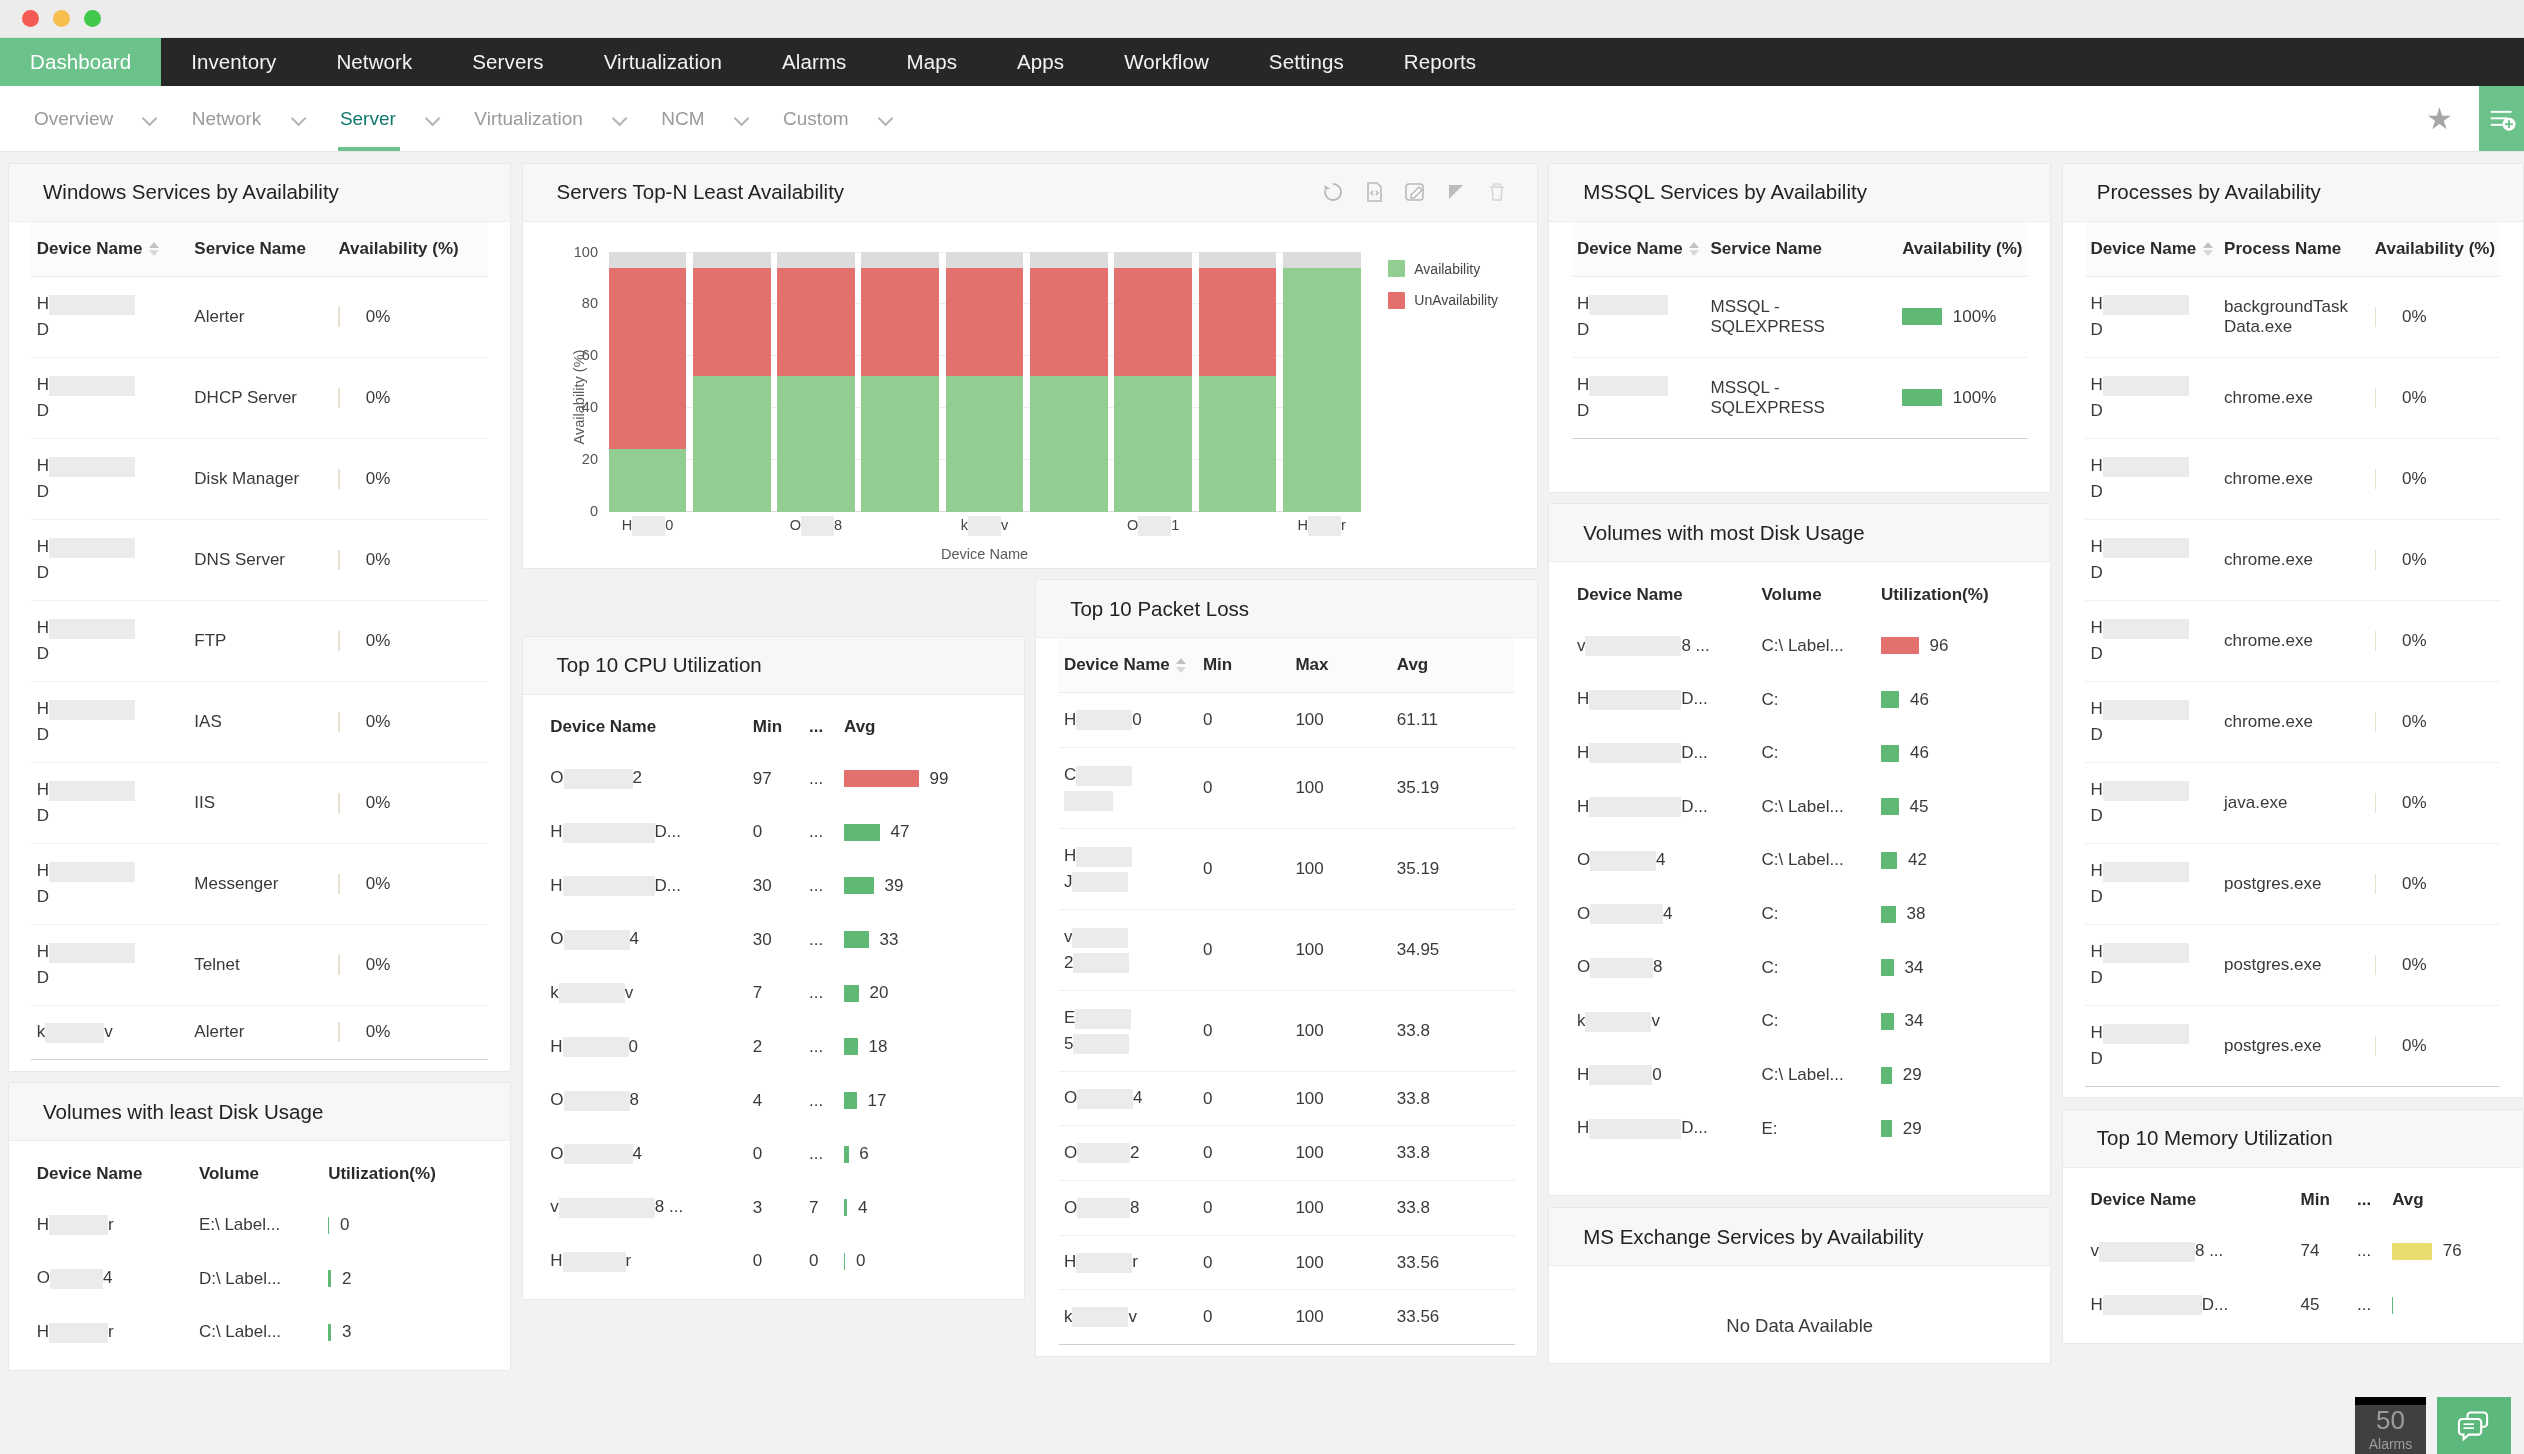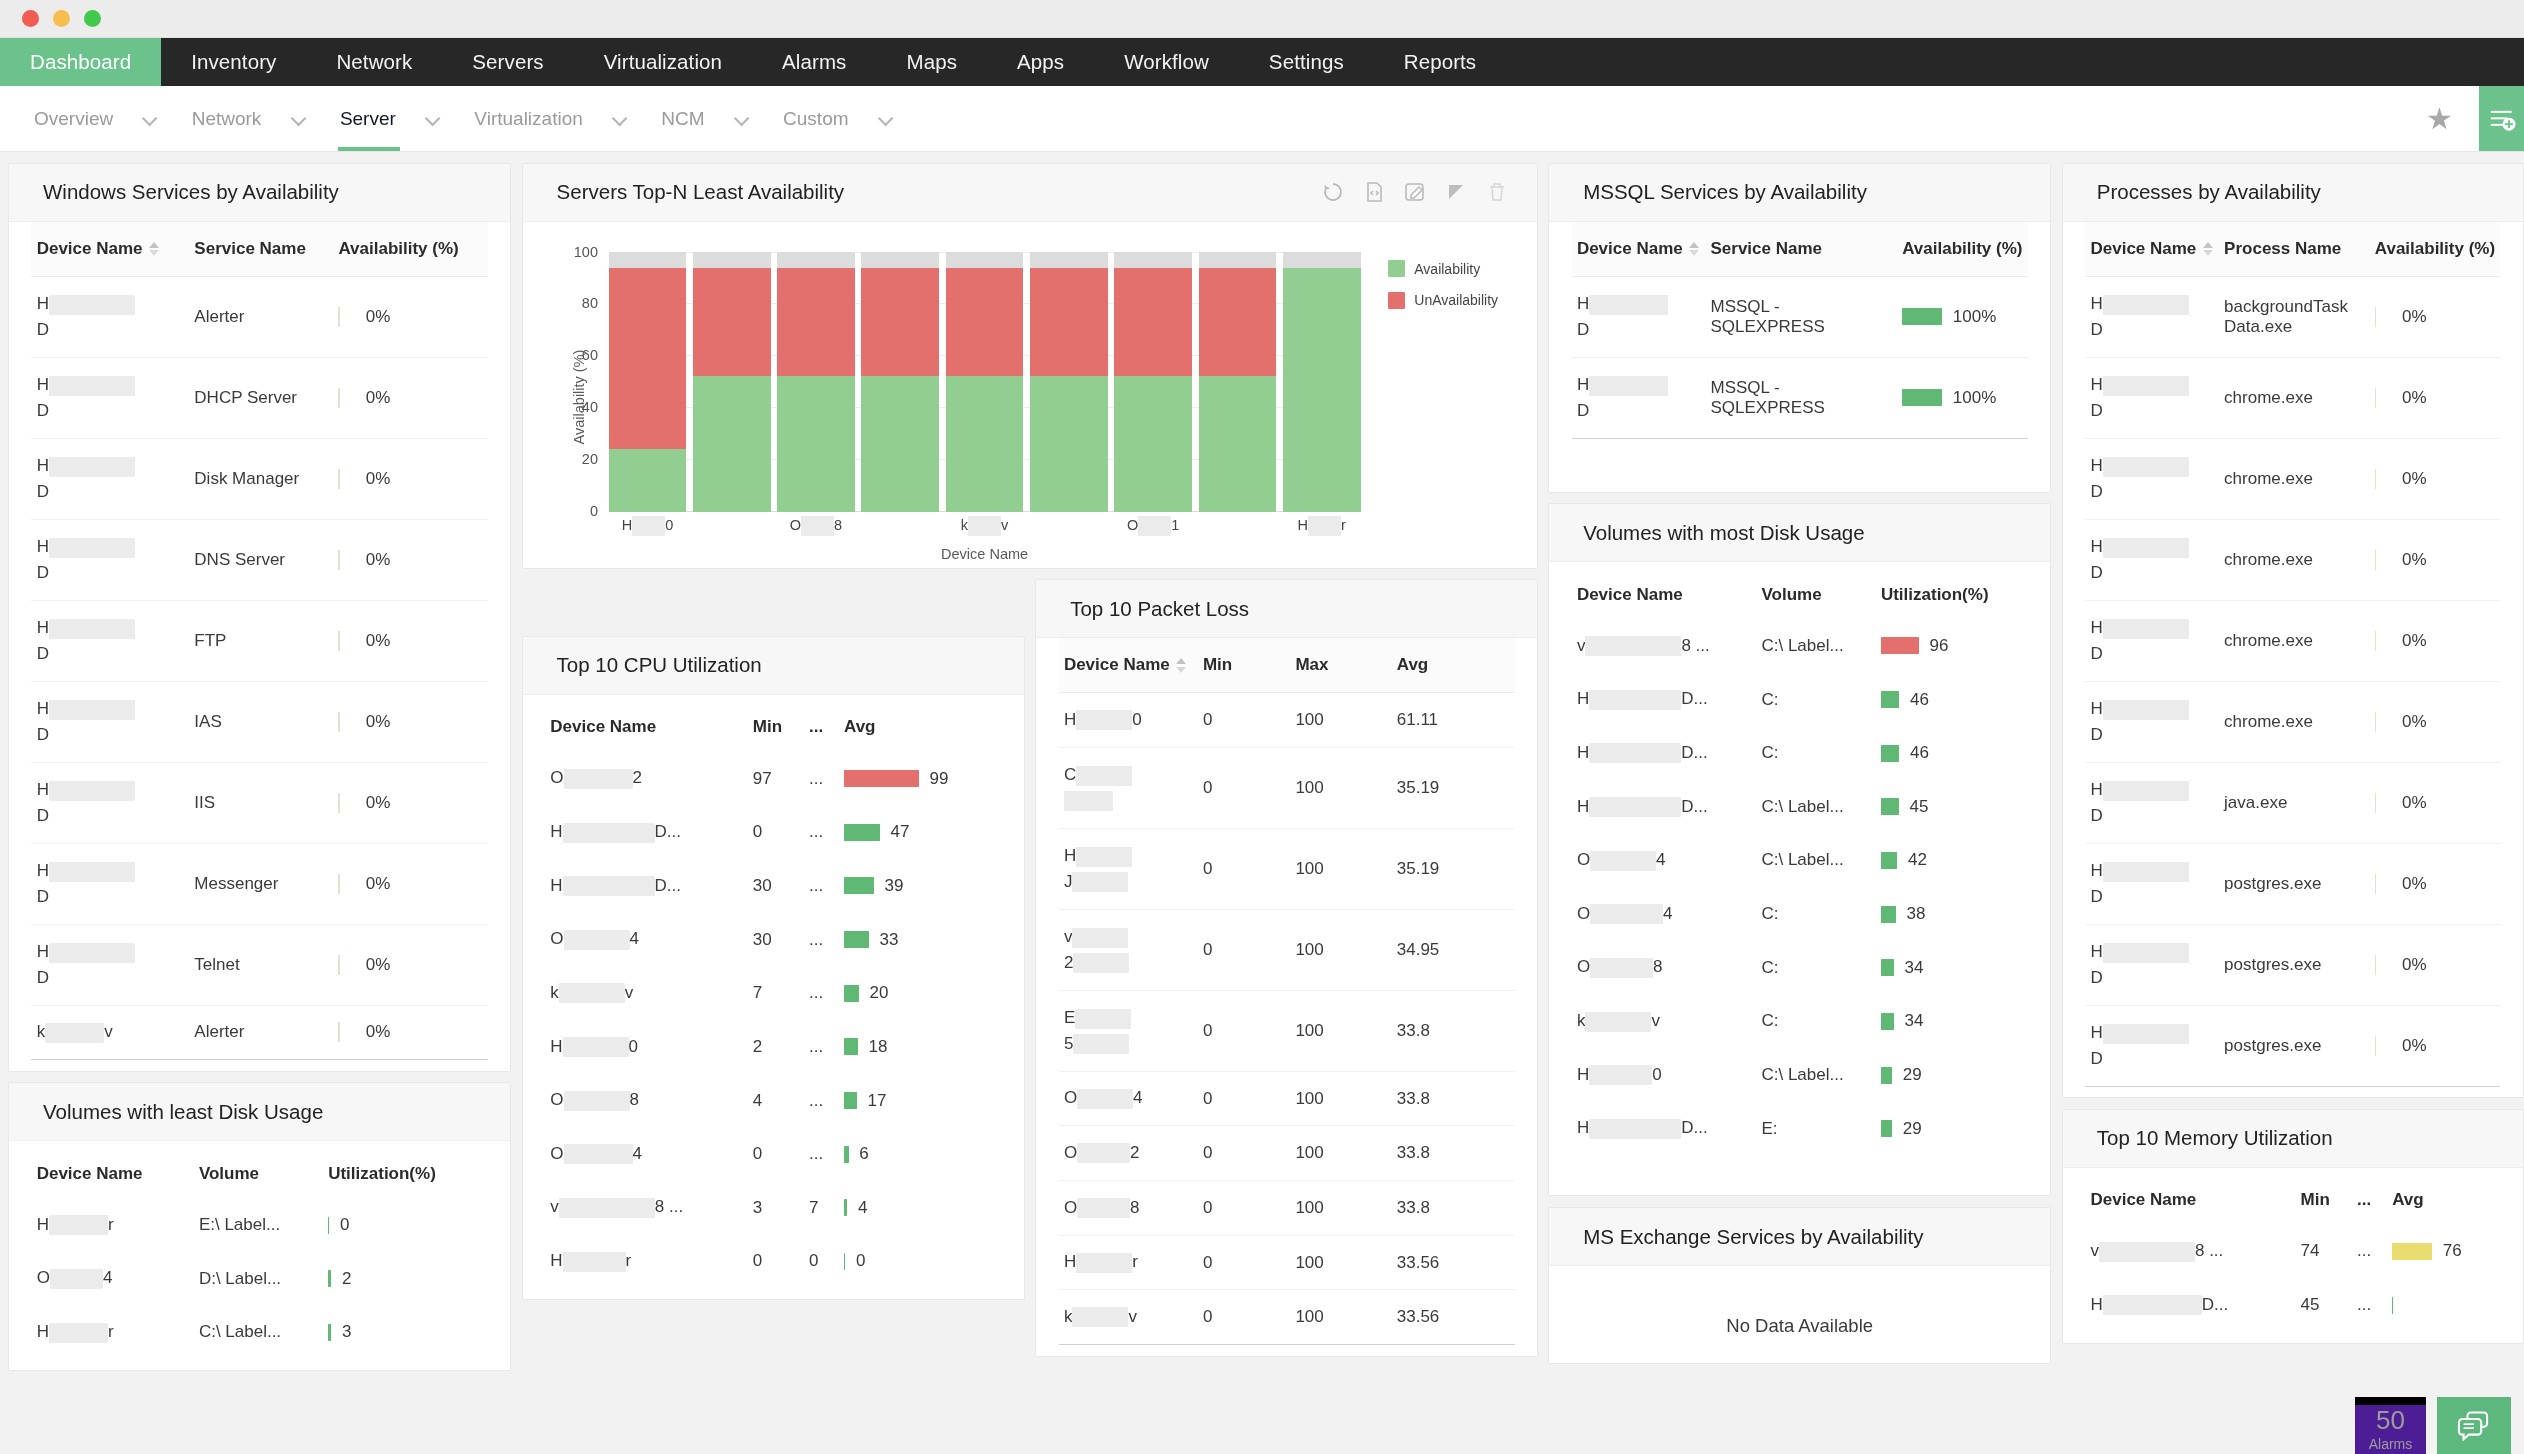--- a/index.html
+++ b/index.html
@@ -56,21 +56,21 @@
   .sub-nav-group {
     display: flex; align-items: center;
     padding: 0 0 0 34px;
     position: relative;
     cursor: pointer;
   }
   .sub-nav-label {
     font-size: 19px;
     color: #9a9a9a;
   }
-  .sub-nav-group.active .sub-nav-label { color: #0f172a; }
+  .sub-nav-group.active .sub-nav-label { color: #0f766e; }
   .sub-nav-caret {
     margin-left: 30px;
     width: 14.5px; height: 14.5px;
     position: relative;
     cursor: pointer;
   }
   .sub-nav-caret::before {
     content: "";
     position: absolute; left: 1.3px; top: 1.3px;
     width: 9.2px; height: 9.2px;
@@ -287,21 +287,21 @@
     font-size: 18.5px;
     color: #3a3a3a;
     padding: 49px 0 26px 0;
   }
 
   
   .alarm-badge {
     position: absolute;
     right: 98px; bottom: 0;
     width: 71px; height: 57px;
-    background: #4c1d95;
+    background: #404040;
     border-top: 8px solid #000;
     display: flex; flex-direction: column;
     align-items: center; justify-content: center;
     cursor: pointer;
   }
   .alarm-count { color: #9d9d9d; font-size: 26px; line-height: 1; font-weight: 400; }
   .alarm-label { color: #9d9d9d; font-size: 14px; margin-top: 2.6px; }
   .chat-btn {
     position: absolute;
     right: 13px; bottom: 0;

